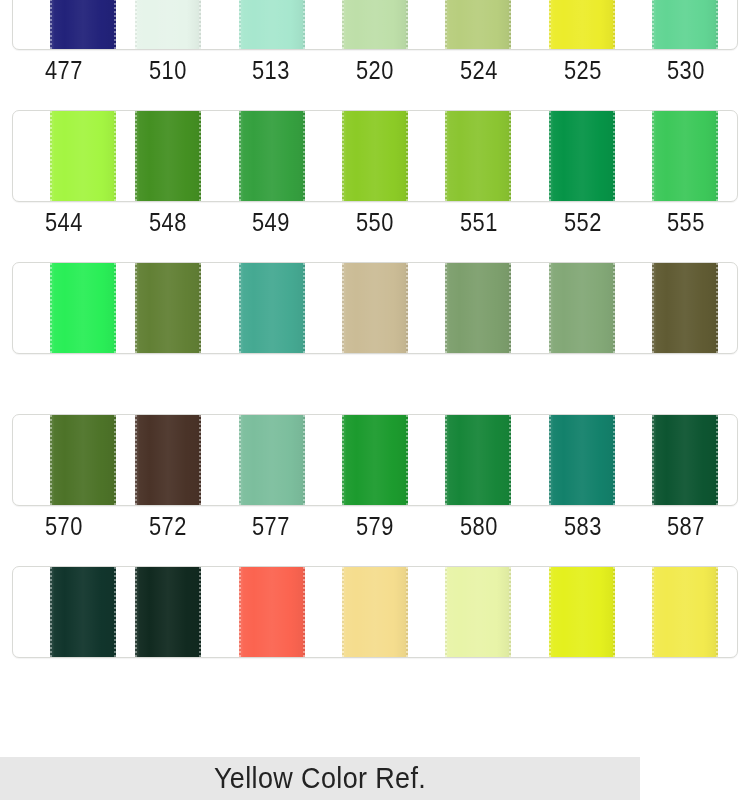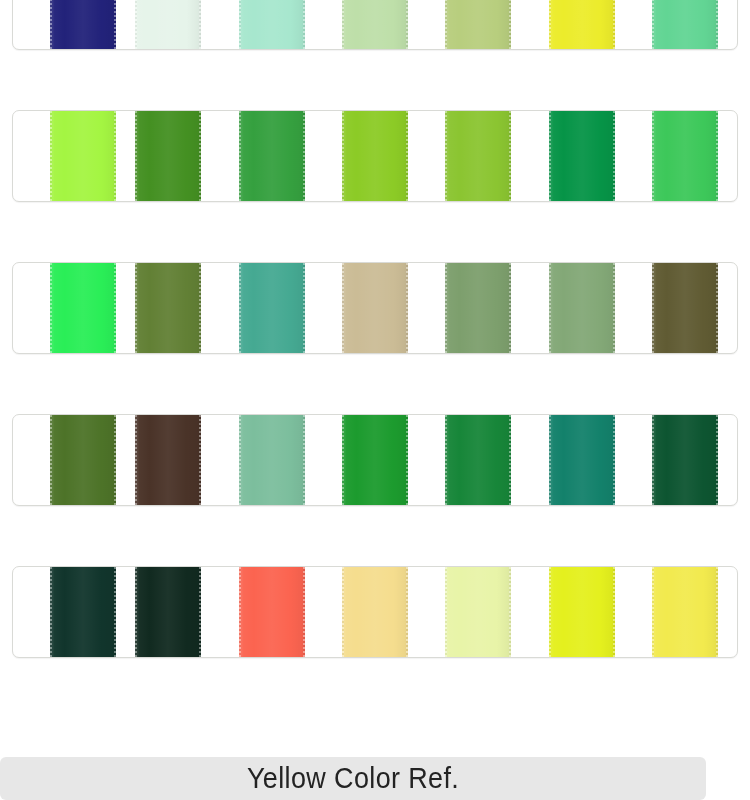--- a/index.html
+++ b/index.html
@@ -131,28 +131,27 @@
     line-height: 32px;
     transform: scaleX(0.84);
   }
   .label-cell.lead { text-align: center; }
 
   
   .footer-bar {
     position: absolute;
     left: 0;
     top: 757px;
-    width: 706px;
+    width: 640px;
     height: 43px;
     background: #e7e7e7;
     display: flex;
     align-items: center;
     justify-content: center;
     overflow: hidden;
-    border-radius: 6px;
   }
   .footer-title {
     font-family: "Liberation Sans", sans-serif;
     font-size: 29px;
     color: #232323;
     letter-spacing: 0.4px;
     transform: scaleX(0.93);
     white-space: nowrap;
   }
   .footer-gap {
@@ -187,20 +186,29 @@
           <div class="cell">
             <div class="ribbon" style="background-color: rgb(184, 206, 126);"></div>
           </div>
           <div class="cell">
             <div class="ribbon" style="background-color: rgb(236, 236, 43);"></div>
           </div>
           <div class="cell">
             <div class="ribbon" style="background-color: rgb(98, 213, 148);"></div>
           </div>
         </div>
+        <div class="label-row">
+          <div class="label-cell lead">477</div>
+          <div class="label-cell">510</div>
+          <div class="label-cell">513</div>
+          <div class="label-cell">520</div>
+          <div class="label-cell">524</div>
+          <div class="label-cell">525</div>
+          <div class="label-cell">530</div>
+        </div>
       </div>
       <div class="ribbon-row">
         <div class="strip">
           <div class="cell lead">
             <div class="ribbon" style="background-color: rgb(164, 245, 66);"></div>
           </div>
           <div class="cell">
             <div class="ribbon" style="background-color: rgb(68, 144, 34);"></div>
           </div>
           <div class="cell">
@@ -212,20 +220,29 @@
           <div class="cell">
             <div class="ribbon" style="background-color: rgb(139, 197, 49);"></div>
           </div>
           <div class="cell">
             <div class="ribbon" style="background-color: rgb(6, 148, 71);"></div>
           </div>
           <div class="cell">
             <div class="ribbon" style="background-color: rgb(61, 200, 90);"></div>
           </div>
         </div>
+        <div class="label-row">
+          <div class="label-cell lead">544</div>
+          <div class="label-cell">548</div>
+          <div class="label-cell">549</div>
+          <div class="label-cell">550</div>
+          <div class="label-cell">551</div>
+          <div class="label-cell">552</div>
+          <div class="label-cell">555</div>
+        </div>
       </div>
       <div class="ribbon-row">
         <div class="strip">
           <div class="cell lead">
             <div class="ribbon" style="background-color: rgb(42, 238, 87);"></div>
           </div>
           <div class="cell">
             <div class="ribbon" style="background-color: rgb(98, 128, 53);"></div>
           </div>
           <div class="cell">
@@ -261,20 +278,29 @@
           </div>
           <div class="cell">
             <div class="ribbon" style="background-color: rgb(23, 134, 57);"></div>
           </div>
           <div class="cell">
             <div class="ribbon" style="background-color: rgb(19, 129, 107);"></div>
           </div>
           <div class="cell">
             <div class="ribbon" style="background-color: rgb(13, 85, 49);"></div>
           </div>
+        </div>
+        <div class="label-row">
+          <div class="label-cell lead">570</div>
+          <div class="label-cell">572</div>
+          <div class="label-cell">577</div>
+          <div class="label-cell">579</div>
+          <div class="label-cell">580</div>
+          <div class="label-cell">583</div>
+          <div class="label-cell">587</div>
         </div>
       </div>
       <div class="ribbon-row">
         <div class="strip">
           <div class="cell lead">
             <div class="ribbon" style="background-color: rgb(17, 53, 44);"></div>
           </div>
           <div class="cell">
             <div class="ribbon" style="background-color: rgb(17, 42, 32);"></div>
           </div>

